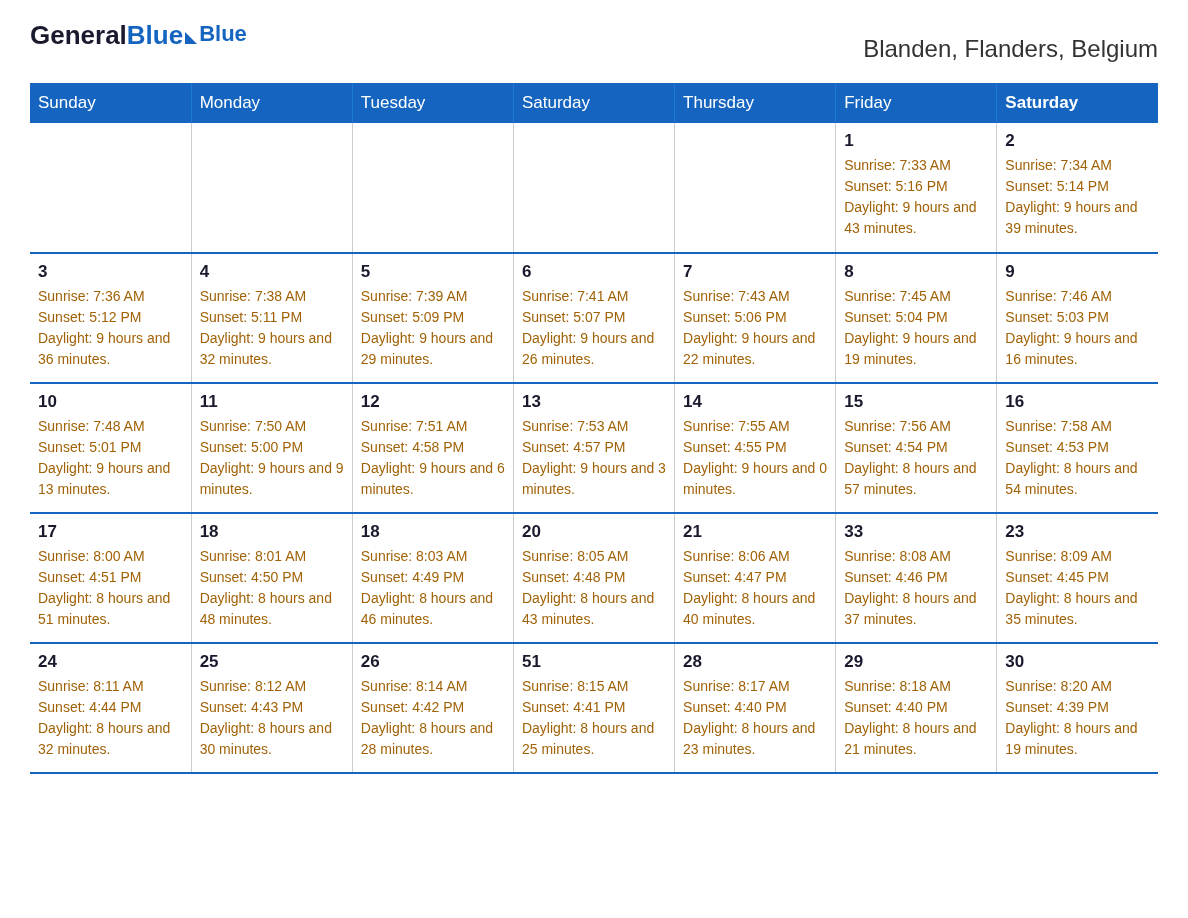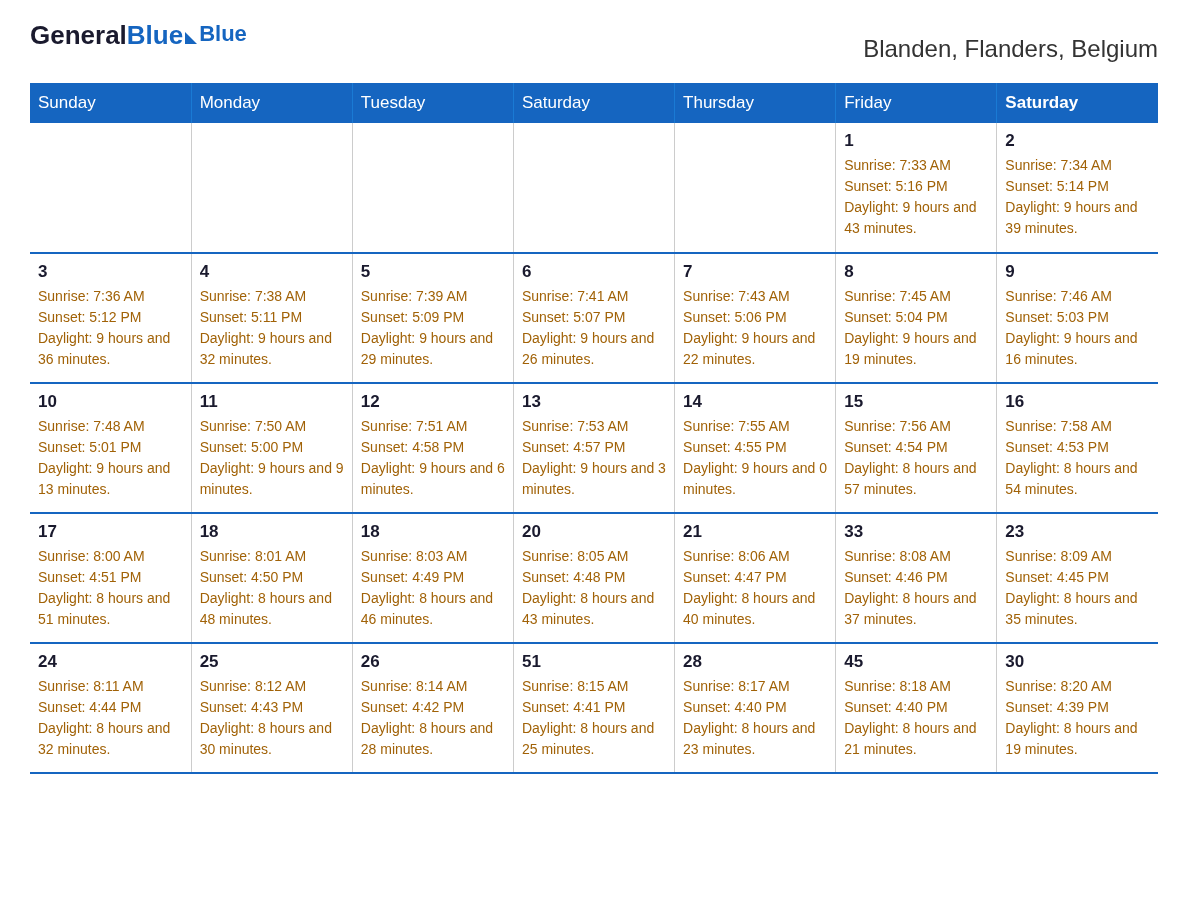--- a/index.html
+++ b/index.html
@@ -262,21 +262,21 @@
         </td>
         <td>
           <span class="day-number">51</span>
           <div class="day-info">Sunrise: 8:15 AM<br>Sunset: 4:41 PM<br>Daylight: 8 hours and 25 minutes.</div>
         </td>
         <td>
           <span class="day-number">28</span>
           <div class="day-info">Sunrise: 8:17 AM<br>Sunset: 4:40 PM<br>Daylight: 8 hours and 23 minutes.</div>
         </td>
         <td>
-          <span class="day-number">45</span>
+          <span class="day-number">29</span>
           <div class="day-info">Sunrise: 8:18 AM<br>Sunset: 4:40 PM<br>Daylight: 8 hours and 21 minutes.</div>
         </td>
         <td>
           <span class="day-number">30</span>
           <div class="day-info">Sunrise: 8:20 AM<br>Sunset: 4:39 PM<br>Daylight: 8 hours and 19 minutes.</div>
         </td>
       </tr>
     </tbody>
 </table>
 

